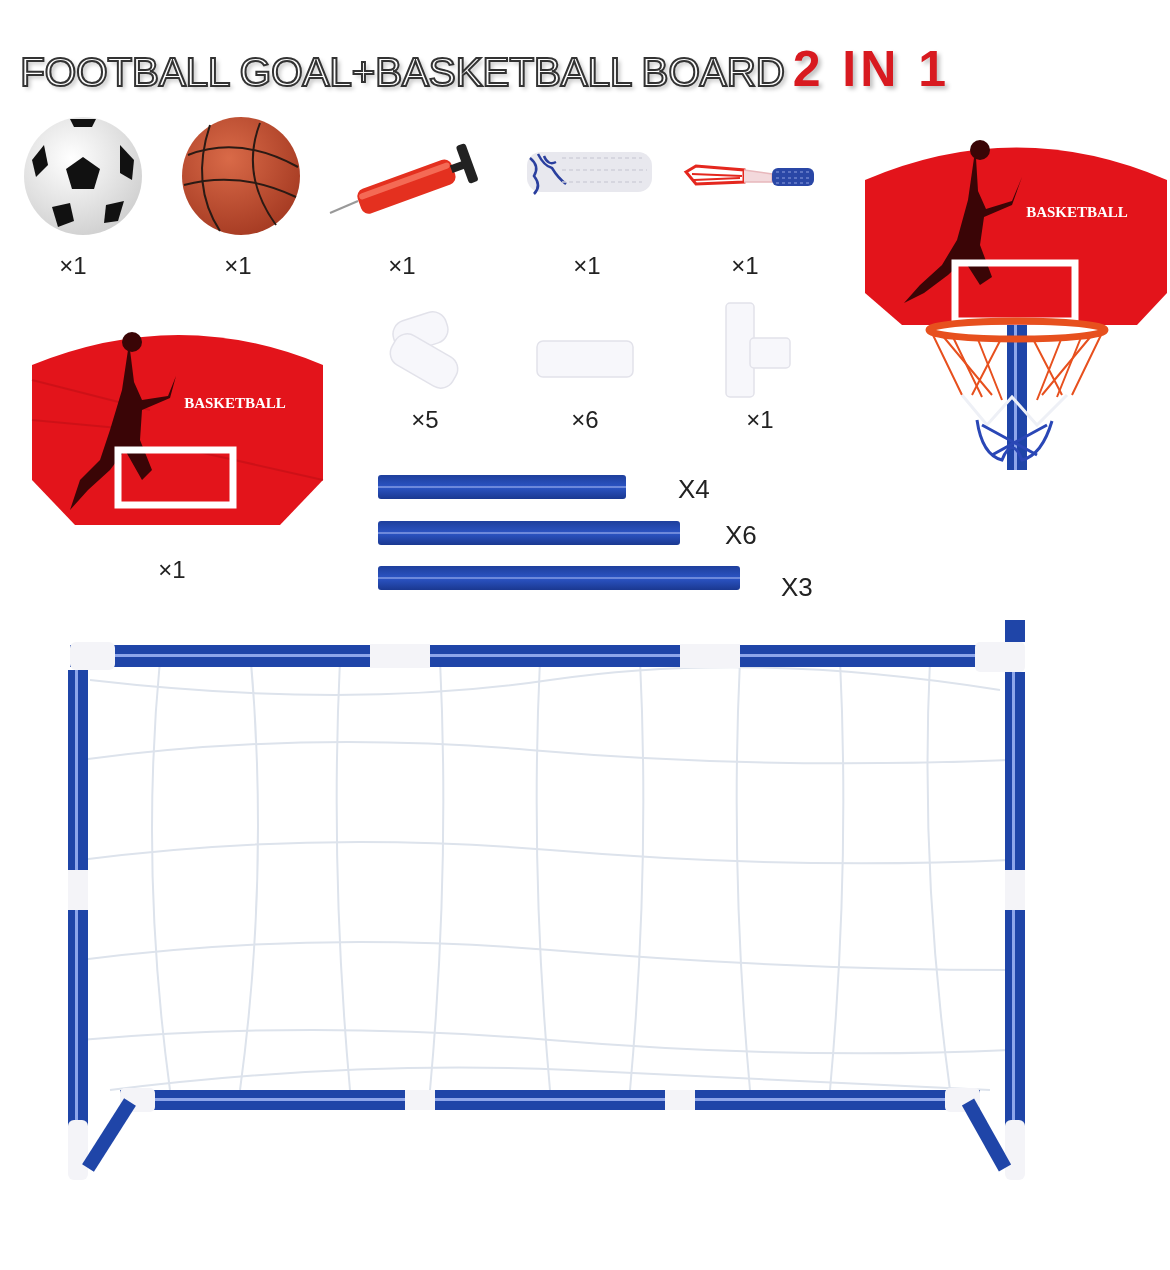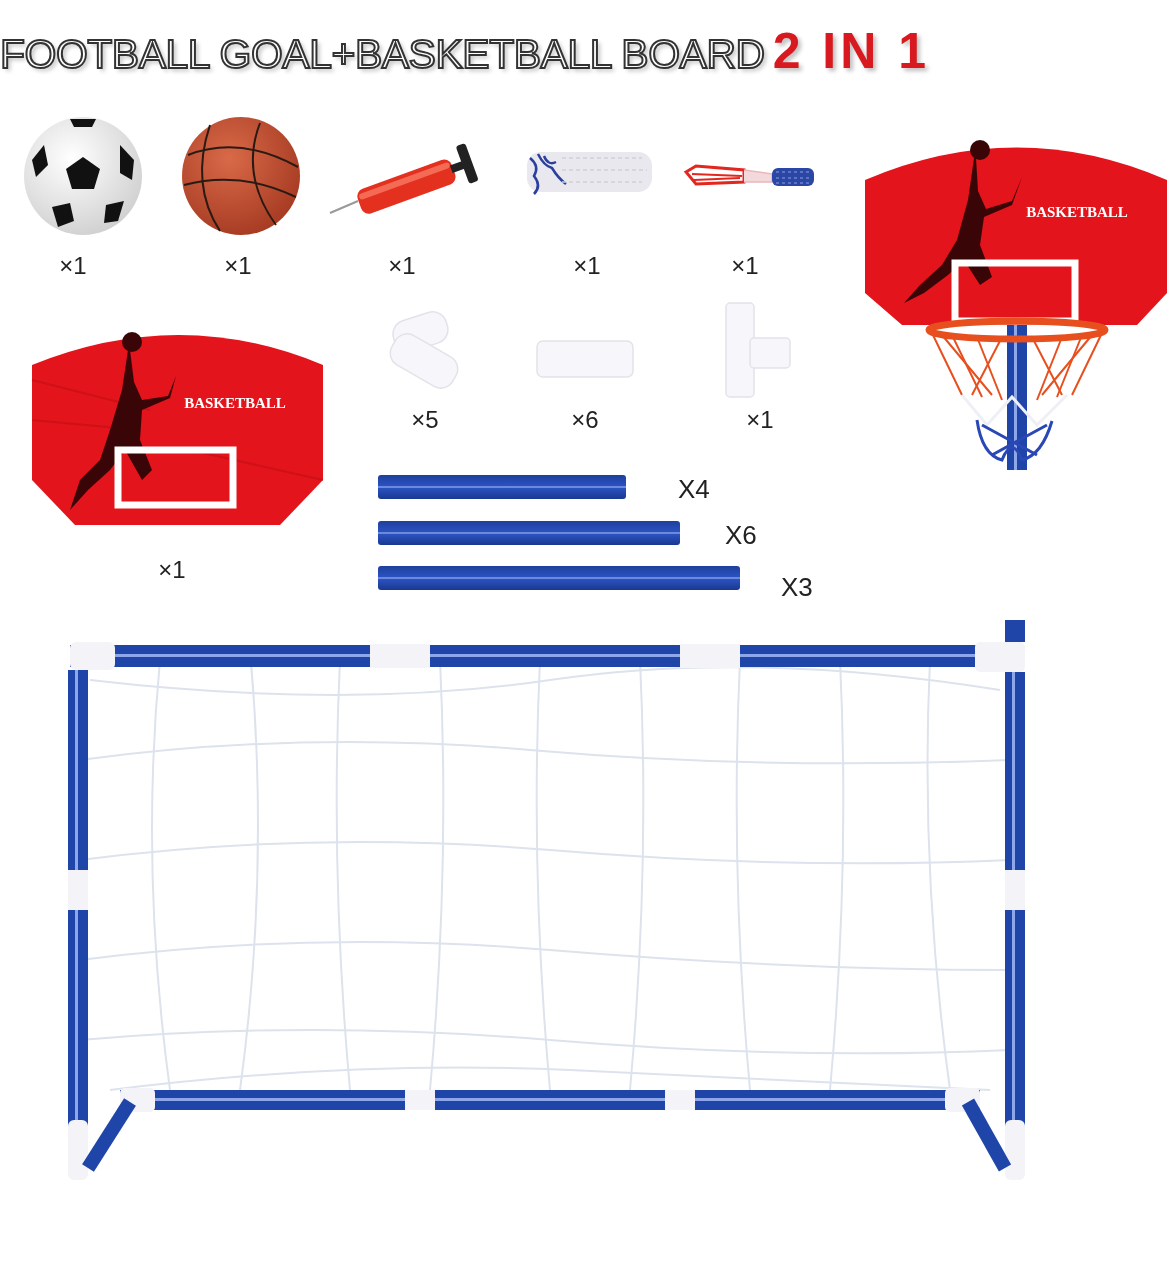--- a/index.html
+++ b/index.html
@@ -1,19 +1,19 @@
 <!DOCTYPE html>
 <html><head>
 <meta charset="utf-8">
 <style>
   html,body{margin:0;padding:0;background:#fff;}
   body{width:1170px;height:1270px;position:relative;overflow:hidden;font-family:"Liberation Sans",sans-serif;}
   .abs{position:absolute;}
-  .title{left:0;top:22px;font-size:41px;letter-spacing:-0.5px;color:#fff;font-weight:normal;
-    -webkit-text-stroke:2px #333;text-shadow:3px 3px 4px rgba(0,0,0,0.25);white-space:nowrap;}
+  .title{left:0;top:40px;font-size:41px;letter-spacing:-0.5px;color:#fff;font-weight:normal;
+    -webkit-text-stroke:2px #333;text-shadow:3px 3px 4px rgba(0,0,0,0.25);white-space:nowrap;padding-left:20px;}
   .title .accent{color:#d81a20;-webkit-text-stroke:0;font-weight:bold;font-size:50px;letter-spacing:4px;margin-left:8px;}
   .qty{font-size:24px;color:#222;text-align:center;width:80px;}
   .qty-x{font-size:26px;color:#222;}
   svg{display:block;}
 </style>
 </head>
 <body>
 
 <div class="abs title">
   <span>FOOTBALL GOAL+BASKETBALL BOARD</span><span class="accent">2 IN 1</span>

